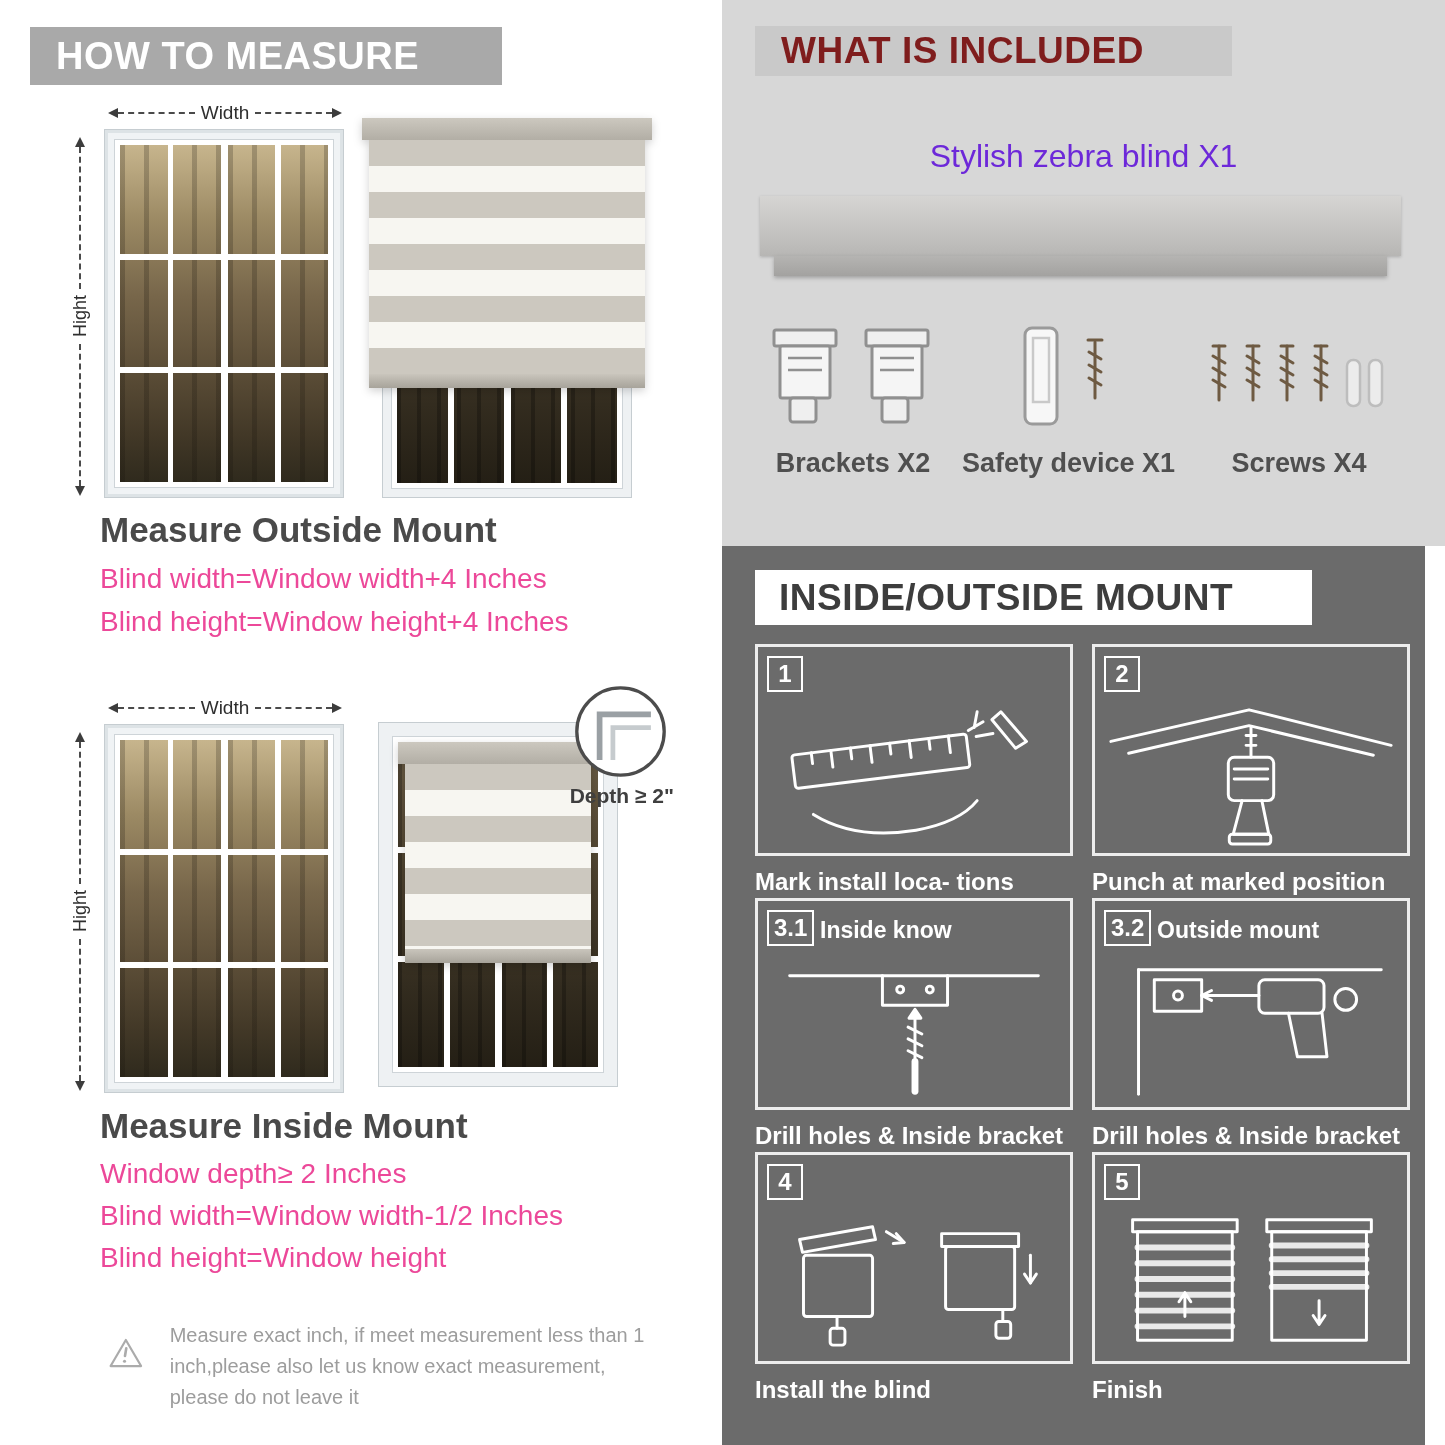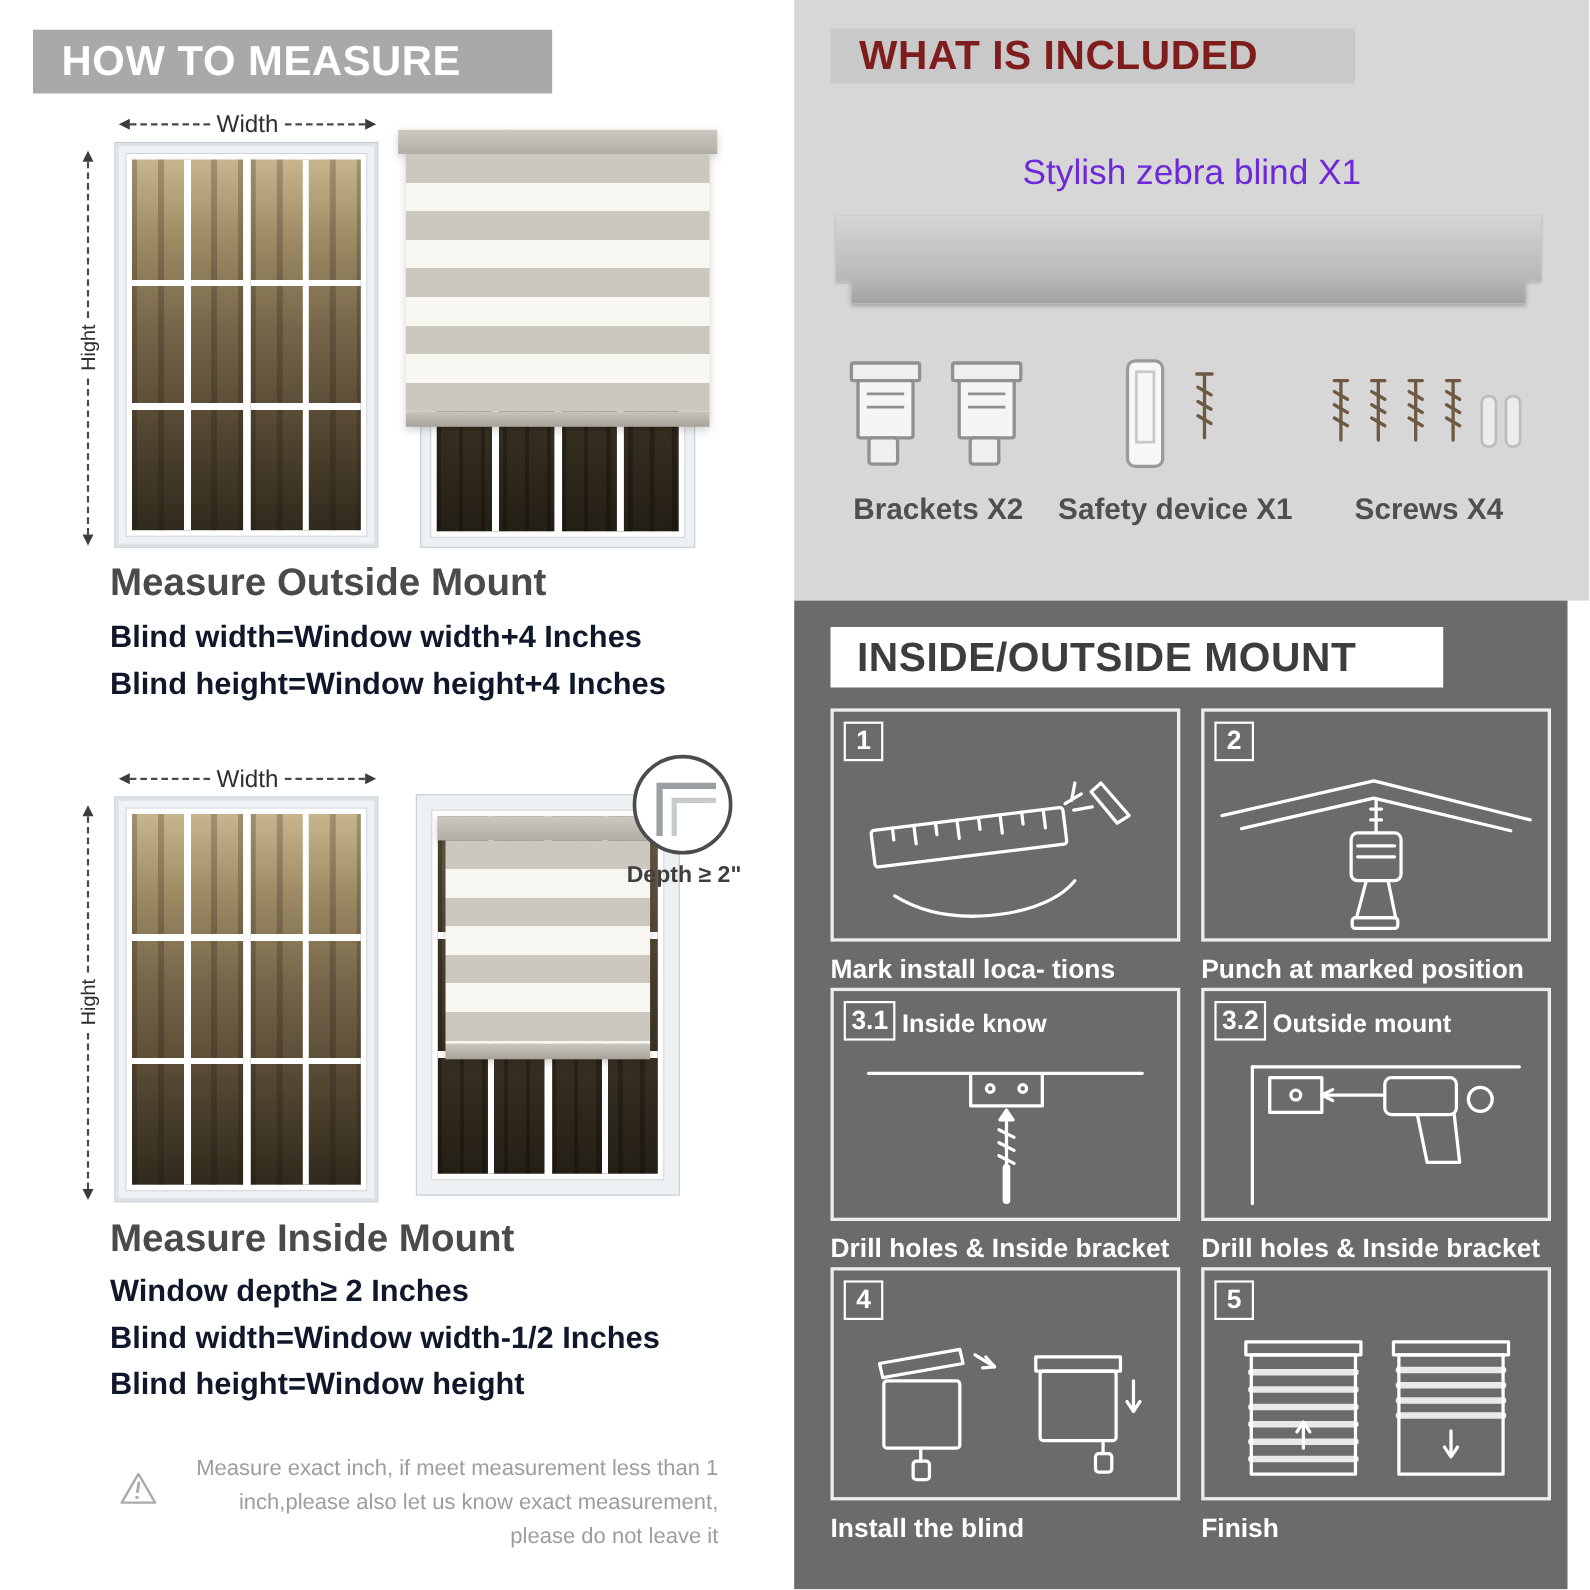--- a/index.html
+++ b/index.html
@@ -7,35 +7,35 @@
   .page { position:relative; width:1445px; height:1445px; background:#fff;
           font-family:"Liberation Sans", sans-serif; overflow:hidden; }
 
   
   .banner { position:absolute; display:flex; align-items:center; color:#fff;
             font-weight:bold; letter-spacing:.5px; }
   .htm-banner { left:30px; top:27px; width:472px; height:58px; background:#a9a9a9;
                 font-size:38px; padding-left:26px; }
 
   
-  .left-col { position:absolute; left:0; top:0; width:722px; height:1445px;text-align:right; }
+  .left-col { position:absolute; left:0; top:0; width:722px; height:1445px; }
 
   .fig, .bfig, .ifig-wrap { position:absolute; }
 
   
   .arrow-h { position:absolute; display:flex; align-items:center; height:16px; }
   .arrow-v { position:absolute; display:flex; flex-direction:column; align-items:center; width:16px; }
   .tri { width:0; height:0; display:block; }
   .tl { border-top:5px solid transparent; border-bottom:5px solid transparent; border-right:10px solid #3c3c3c; }
   .tr { border-top:5px solid transparent; border-bottom:5px solid transparent; border-left:10px solid #3c3c3c; }
   .tu { border-left:5px solid transparent; border-right:5px solid transparent; border-bottom:10px solid #3c3c3c; }
   .td { border-left:5px solid transparent; border-right:5px solid transparent; border-top:10px solid #3c3c3c; }
   .dash { flex:1; height:0; border-top:2px dashed #4a4a4a; }
   .vdash { flex:1; width:0; border-left:2px dashed #4a4a4a; }
-  .albl { font-size:22px; color:#2f2f2f; margin:0 6px; }
+  .albl { font-size:19px; color:#2f2f2f; margin:0 6px; }
   .albl.vert { writing-mode:vertical-rl; transform:rotate(180deg); margin:6px 0; font-size:18px; }
 
   
   .win { position:absolute; background:#f0f3f5; border:1px solid #c6cdd1; padding:9px;
          box-shadow: inset 0 0 0 3px #dde3e6; }
   .sashes { display:flex; gap:7px; height:100%; background:#fff; padding:5px; border:1px solid #ced4d8; }
   .sash { position:relative; flex:1;
     background-image:
       repeating-linear-gradient(90deg, rgba(20,16,10,.22) 0px, rgba(20,16,10,.22) 5px, rgba(255,255,255,0) 5px, rgba(255,255,255,0) 24px),
       linear-gradient(180deg,#c7b58d 0%, #9c8a64 22%, #77664a 45%, #5a4c36 68%, #423827 86%, #2f2a1d 100%);
@@ -65,21 +65,21 @@
   
   .ifig { position:absolute; inset:0; background:#eef1f3; border:1px solid #c6cdd1; padding:13px; }
   .ifig-inner { position:relative; height:100%; background:#fff; padding:5px; border:1px solid #ced4d8; }
   .ifig-glass { display:flex; gap:7px; height:100%; }
   .ifig .shade { left:5px; right:5px; top:5px; height:66%; }
 
   .depth-circle { position:absolute; right:-50px; top:-38px; width:95px; height:95px; }
   .depth-label { position:absolute; right:-56px; top:62px; font-size:21px; font-weight:bold; color:#3f3f3f; white-space:nowrap; }
 
   .mtitle { position:absolute; font-size:35px; font-weight:bold; color:#4a4a4a; }
-  .mline  { position:absolute; font-size:28px; font-weight:bold; color:#0f172a; }
+  .mline  { position:absolute; font-size:28px; font-weight:normal; color:#ec4899; }
 
   .warning { position:absolute; left:108px; top:1316px; width:545px; display:flex; gap:26px; align-items:flex-start; }
   .warn-text { font-size:20px; color:#9d9d9d; line-height:1.55; font-weight:400; padding-top:4px; }
 
   
   .included { position:absolute; left:722px; top:0; width:723px; height:546px; background:#d7d7d7; }
   .inc-banner { left:33px; top:26px; width:477px; height:50px; background:#c9c9c9;
                 font-size:37px; padding-left:26px; color:#7f1d1d; }
   .inc-product { position:absolute; top:138px; left:0; right:0; text-align:center;
                  font-size:32px; font-weight:normal; color:#6d28d9; }

